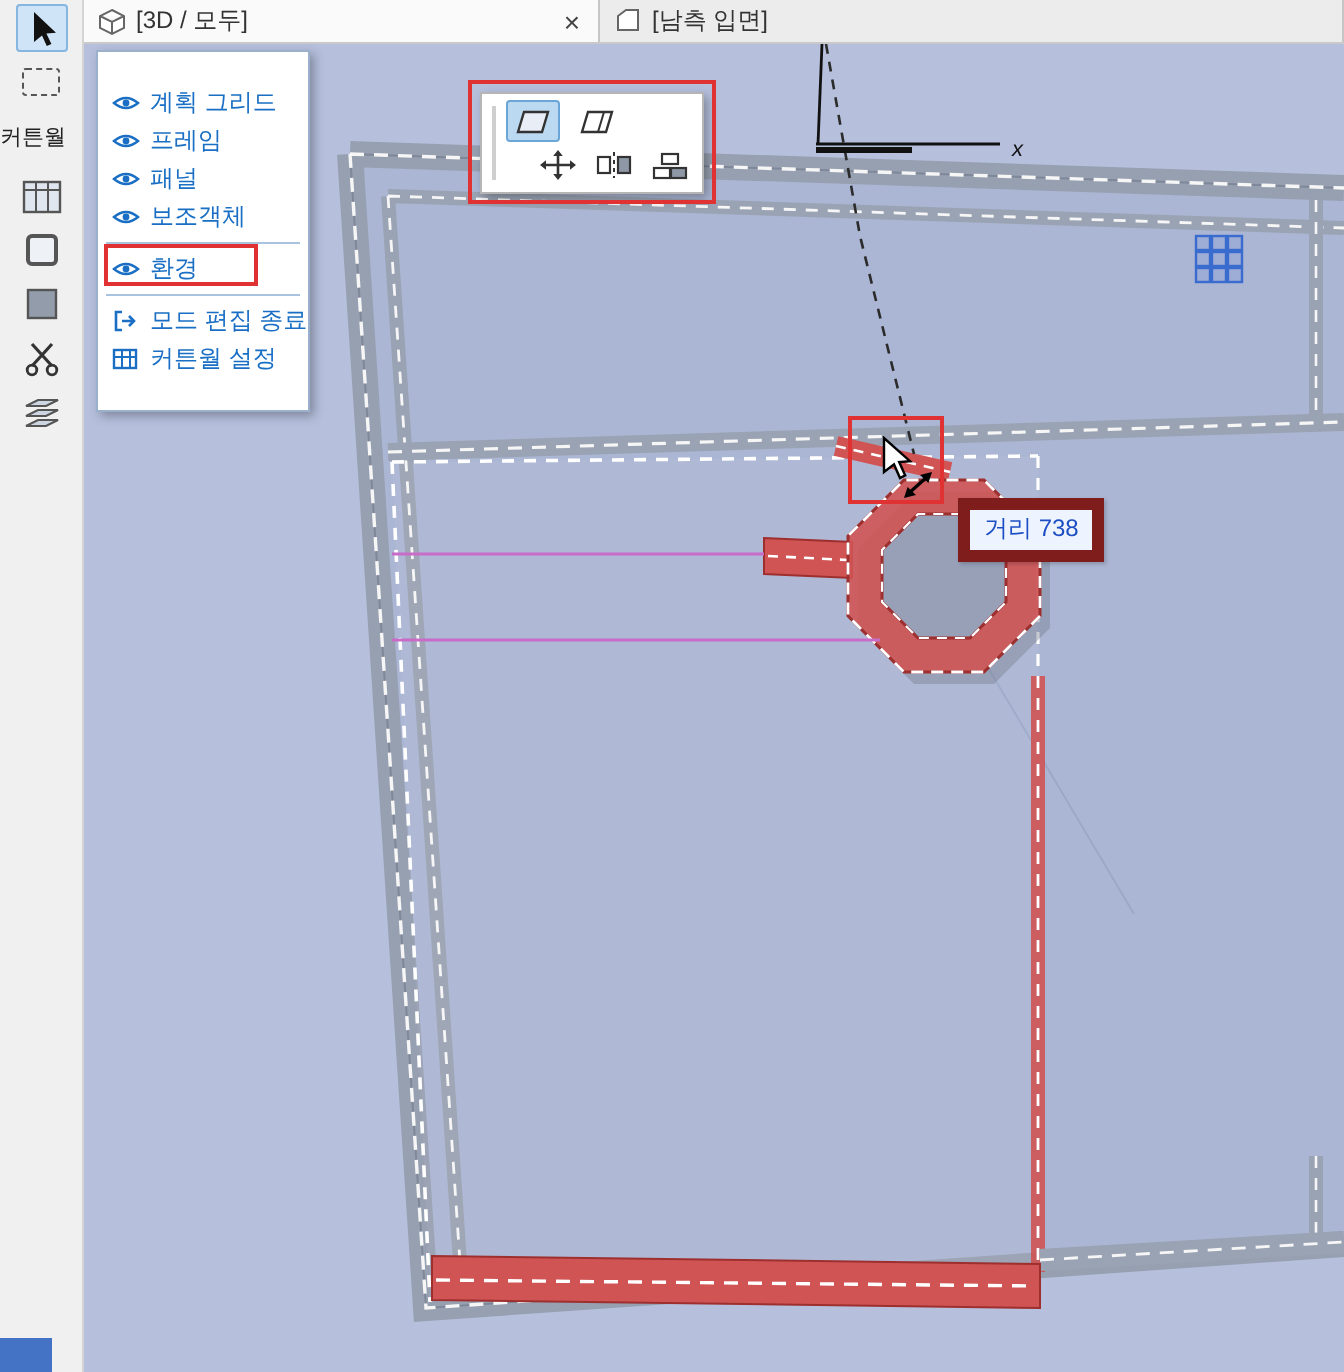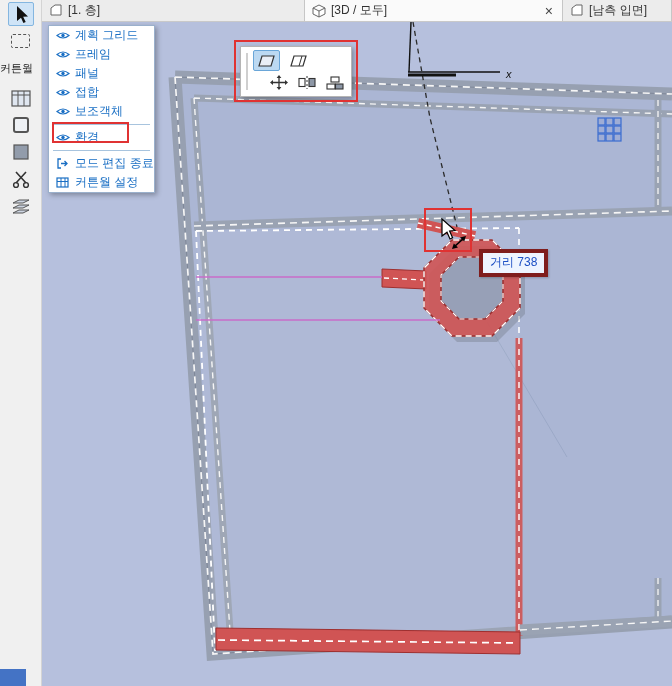--- a/index.html
+++ b/index.html
@@ -25,21 +25,21 @@
   .tool-label { font-size:11px; color:#222; margin:8px 0 10px; }
   .marquee-box { width:19px; height:14px; border:1px dashed #555; border-radius:2px; }
   .blue-corner { position:absolute; left:0; bottom:0; width:26px; height:17px; background:#4473c5; }
 
   
   .viewport { position:absolute; left:42px; top:22px; width:630px; height:664px; background:#b6c0dd; overflow:hidden; }
   .scene { position:absolute; left:0; top:0; z-index:0; }
 
   
   .vpanel { position:absolute; left:6px; top:3px; width:107px; background:#fff;
-            border:1px solid #9ab0cc; box-shadow:2px 2px 5px rgba(0,0,0,.3); padding:0 0; z-index:5; }
+            border:1px solid #9ab0cc; box-shadow:2px 2px 5px rgba(0,0,0,.3); padding:16px 0; z-index:5; }
   .p-item { display:flex; align-items:center; gap:5px; height:19px; padding:0 6px; }
   .p-label { color:#1a6fc4; font-size:12px; white-space:nowrap; }
   .p-sep { height:1px; background:#a8c4de; margin:3px 4px; }
   .picon { width:15px; display:flex; justify-content:center; flex:0 0 auto; }
 
   
   .pet { position:absolute; left:198px; top:24px; width:112px; height:51px; background:#fff;
          border:1px solid #b5b5b5; box-shadow:2px 2px 5px rgba(0,0,0,.3); z-index:5; padding:3px 4px 3px 12px; }
   .pet-handle { position:absolute; left:5px; top:6px; bottom:6px; width:2px; background:#cfcfcf; }
   .pet-row { display:flex; gap:5px; align-items:center; }
@@ -48,40 +48,32 @@
              border:1px solid transparent; border-radius:2px; }
   .pet-btn.active { background:#bcd9f2; border-color:#6aa6d8; }
 
   
   .red-rect { position:absolute; border:2px solid #e03232; z-index:8; pointer-events:none; }
   #rr-toolbar { left:192px; top:18px; width:124px; height:62px; }
   #rr-pattern { left:10px; top:100px; width:77px; height:21px; }
   #rr-cursor  { left:382px; top:186px; width:48px; height:44px; }
 
   
-  .tooltip { position:absolute; left:437px; top:227px; background:#eef4ff; border:4px solid #7f1d1d;
+  .tooltip { position:absolute; left:437px; top:227px; background:#eef4ff; border:6px solid #7f1d1d;
              color:#1d4fc4; font-size:12px; padding:1px 7px 2px; white-space:nowrap; z-index:6;
              box-shadow:1px 1px 2px rgba(0,0,0,.2); }
 
   .cursor { position:absolute; left:398px; top:196px; z-index:9; pointer-events:none; }
 </style>
 </head>
 <body>
 
 <div id="app">
 
   <div class="tabbar">
-    <div class="tab" style="width:263px;">
-      <span class="ticon">
-        <svg width="14" height="13" viewBox="0 0 14 13">
-            <path d="M2,4 L6,1 L12,1 L12,11 L2,11 Z" fill="#fff" stroke="#666" stroke-width="1"></path>
-          </svg>
-      </span>
-      <span>[1. 층]</span>
-    </div>
     <div class="tab active" style="width:258px;">
       <span class="ticon">
         <svg width="14" height="14" viewBox="0 0 14 14">
             <path d="M7,1 L13,4 L13,10 L7,13 L1,10 L1,4 Z M1,4 L7,7 L13,4 M7,7 L7,13" fill="#fff" stroke="#666" stroke-width="1"></path>
           </svg>
       </span>
       <span>[3D / 모두]</span>
       <span class="tab-close">×</span>
     </div>
     <div class="tab" style="flex:1;">
@@ -262,29 +254,20 @@
           </span>
         <span class="p-label">패널</span>
       </div>
       <div class="p-item">
         <span class="picon">
             <svg width="14" height="11" viewBox="0 0 14 11">
               <path d="M1,5.5 Q7,0.5 13,5.5 Q7,10.5 1,5.5 Z" fill="none" stroke="#1a6fc4" stroke-width="1.2"></path>
               <circle cx="7" cy="5.5" r="1.7" fill="#1a6fc4"></circle>
             </svg>
           </span>
-        <span class="p-label">접합</span>
-      </div>
-      <div class="p-item">
-        <span class="picon">
-            <svg width="14" height="11" viewBox="0 0 14 11">
-              <path d="M1,5.5 Q7,0.5 13,5.5 Q7,10.5 1,5.5 Z" fill="none" stroke="#1a6fc4" stroke-width="1.2"></path>
-              <circle cx="7" cy="5.5" r="1.7" fill="#1a6fc4"></circle>
-            </svg>
-          </span>
         <span class="p-label">보조객체</span>
       </div>
       <div class="p-sep"></div>
       <div class="p-item">
         <span class="picon">
             <svg width="14" height="11" viewBox="0 0 14 11">
               <path d="M1,5.5 Q7,0.5 13,5.5 Q7,10.5 1,5.5 Z" fill="none" stroke="#1a6fc4" stroke-width="1.2"></path>
               <circle cx="7" cy="5.5" r="1.7" fill="#1a6fc4"></circle>
             </svg>
           </span>

